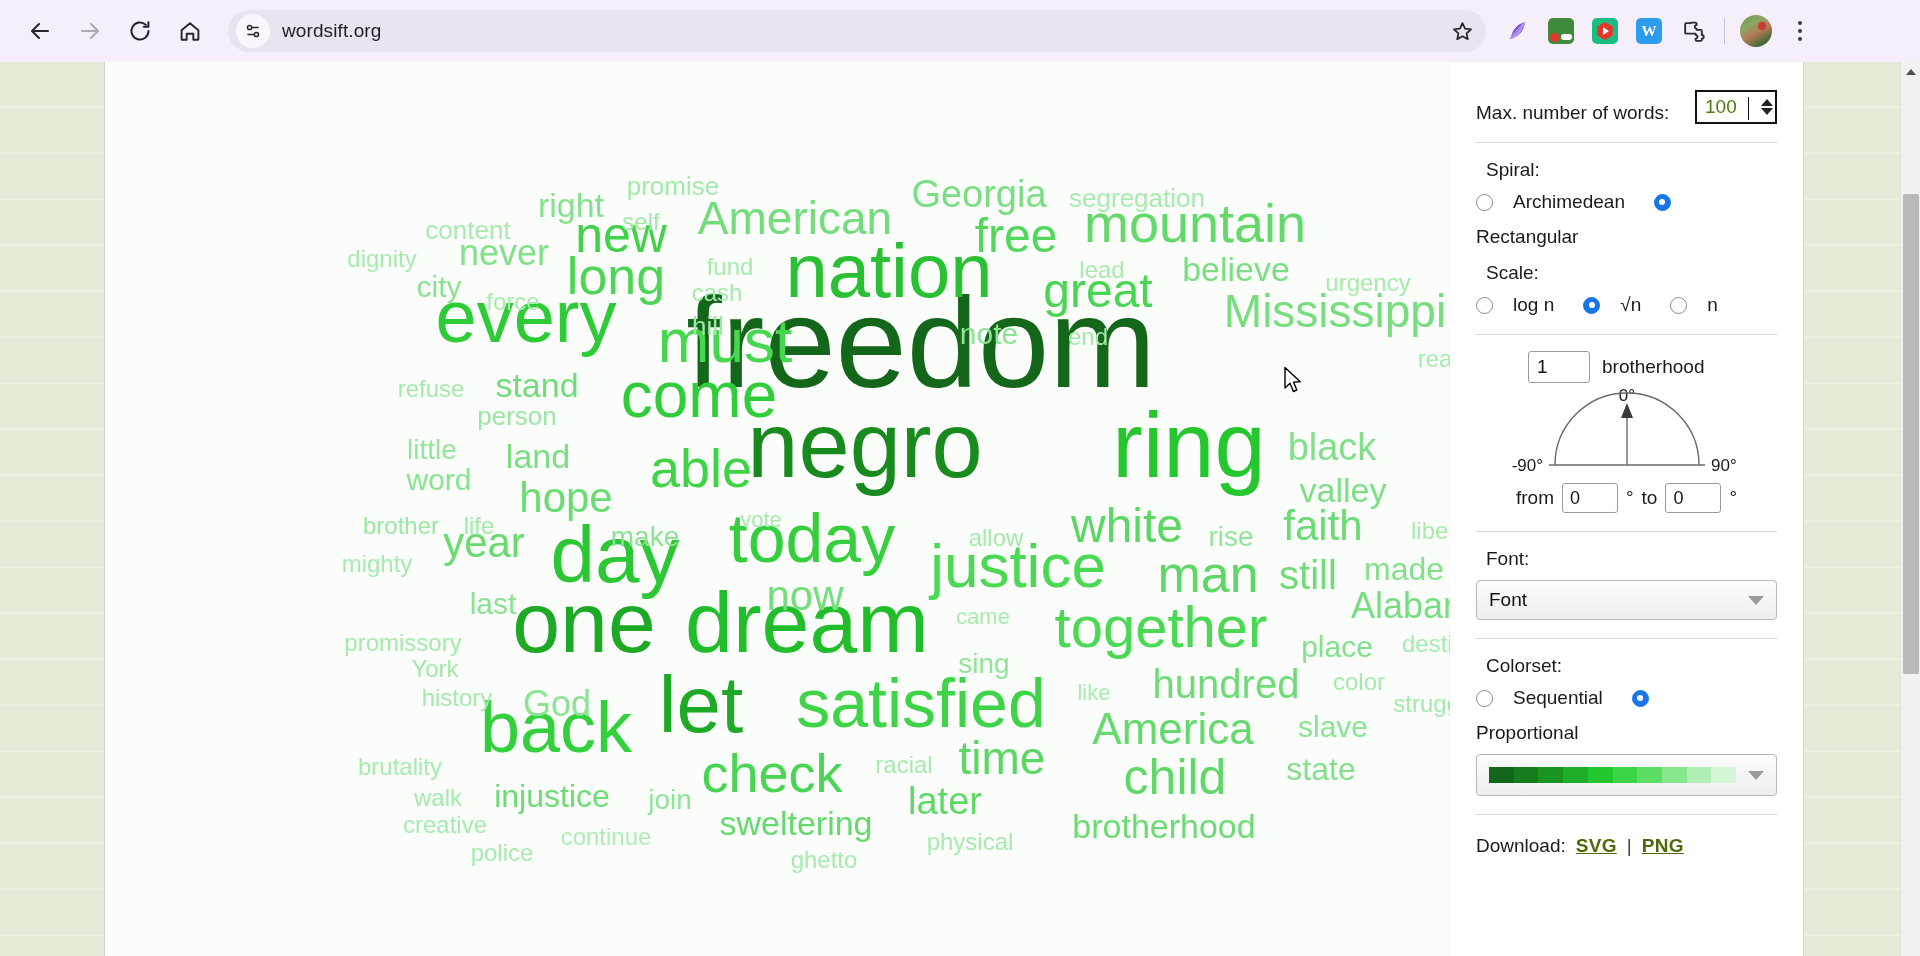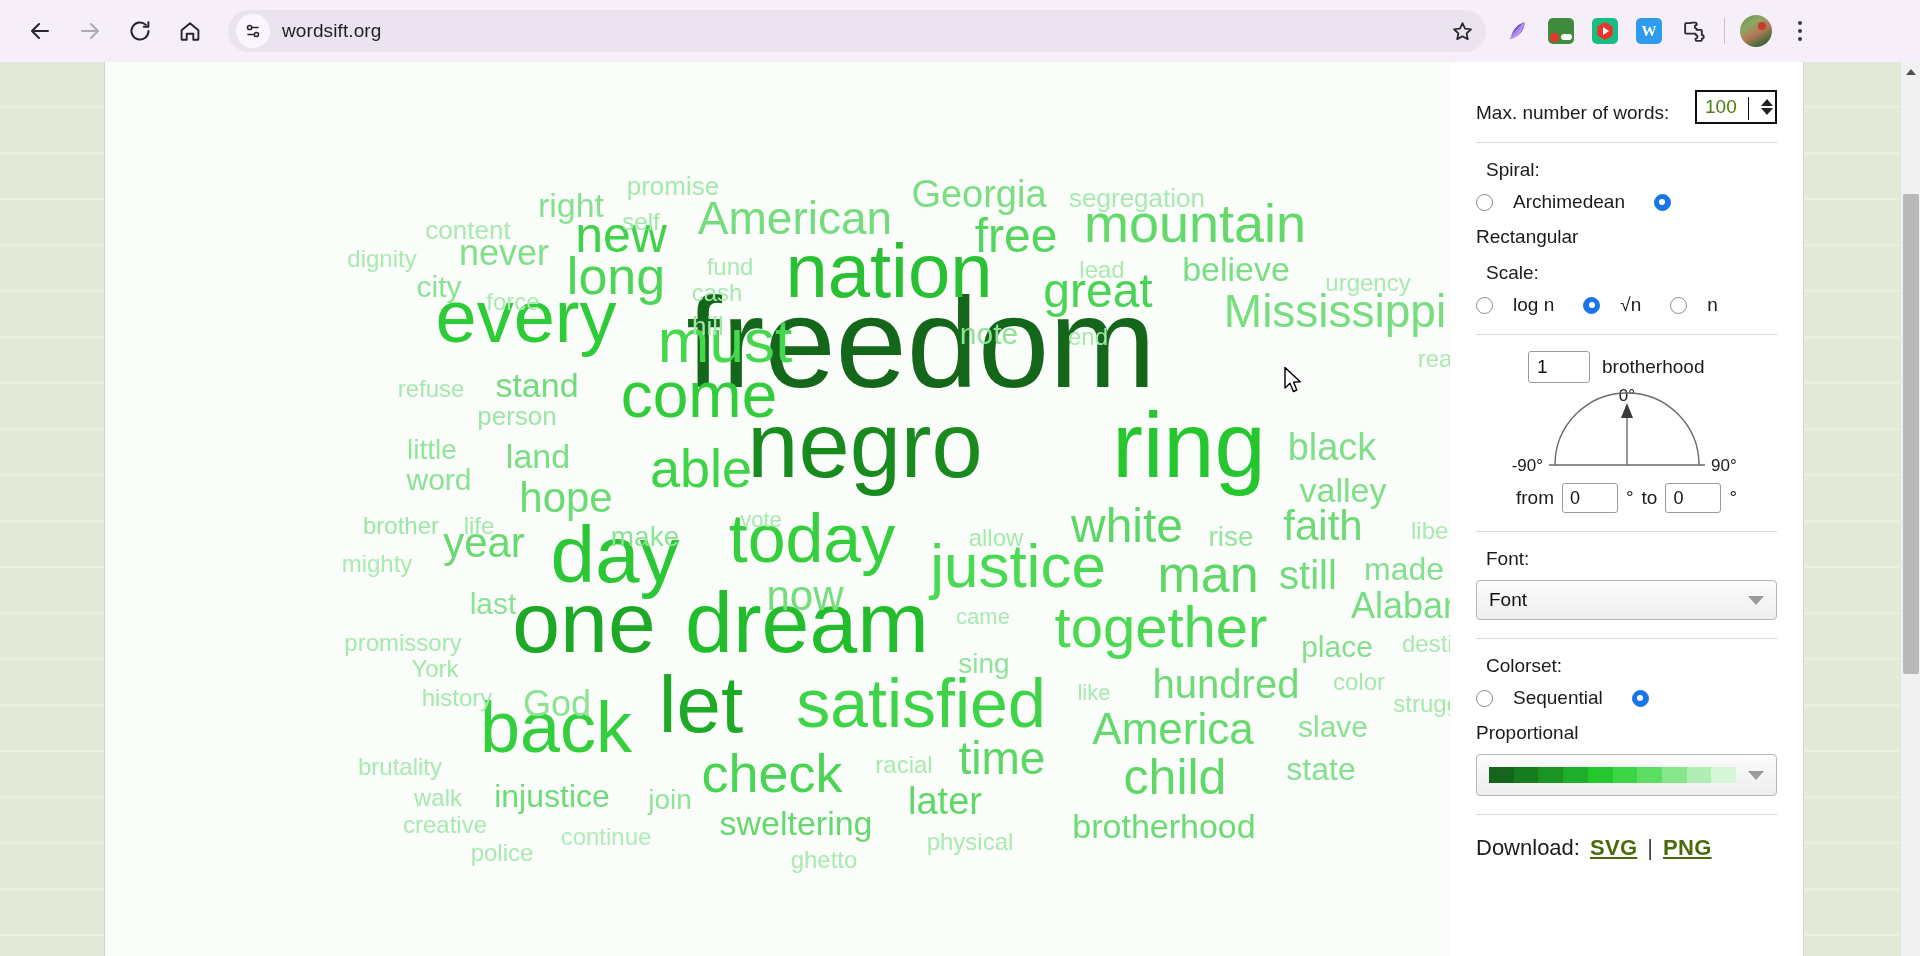--- a/index.html
+++ b/index.html
@@ -220,21 +220,21 @@
     margin-top: 10px;
     width: 100%; height: 42px;
     border: 1px solid #b6b6b6; border-radius: 4px;
     background: linear-gradient(#fcfcfc,#eeeeee);
     display: flex; align-items: center;
     padding: 0 12px; cursor: pointer;
   }
   .swatch { display: flex; height: 16px; flex: 1; }
   .swatch i { flex: 1; display: block; }
 
-  .dl-row { display: flex; align-items: center; gap: 10px; margin-top: 20px; font-size: 22px; }
+  .dl-row { display: flex; align-items: center; gap: 10px; margin-top: 20px; font-size: 19px; }
   .dl-link {
     color: #4b6b0a; font-weight: bold; text-decoration: underline;
     cursor: pointer; letter-spacing: .3px;
   }
   .dl-sep { color: #444; }
 
   
   .scrollbar {
     position: absolute; top: 62px; right: 0;
     width: 20px; height: 894px;

